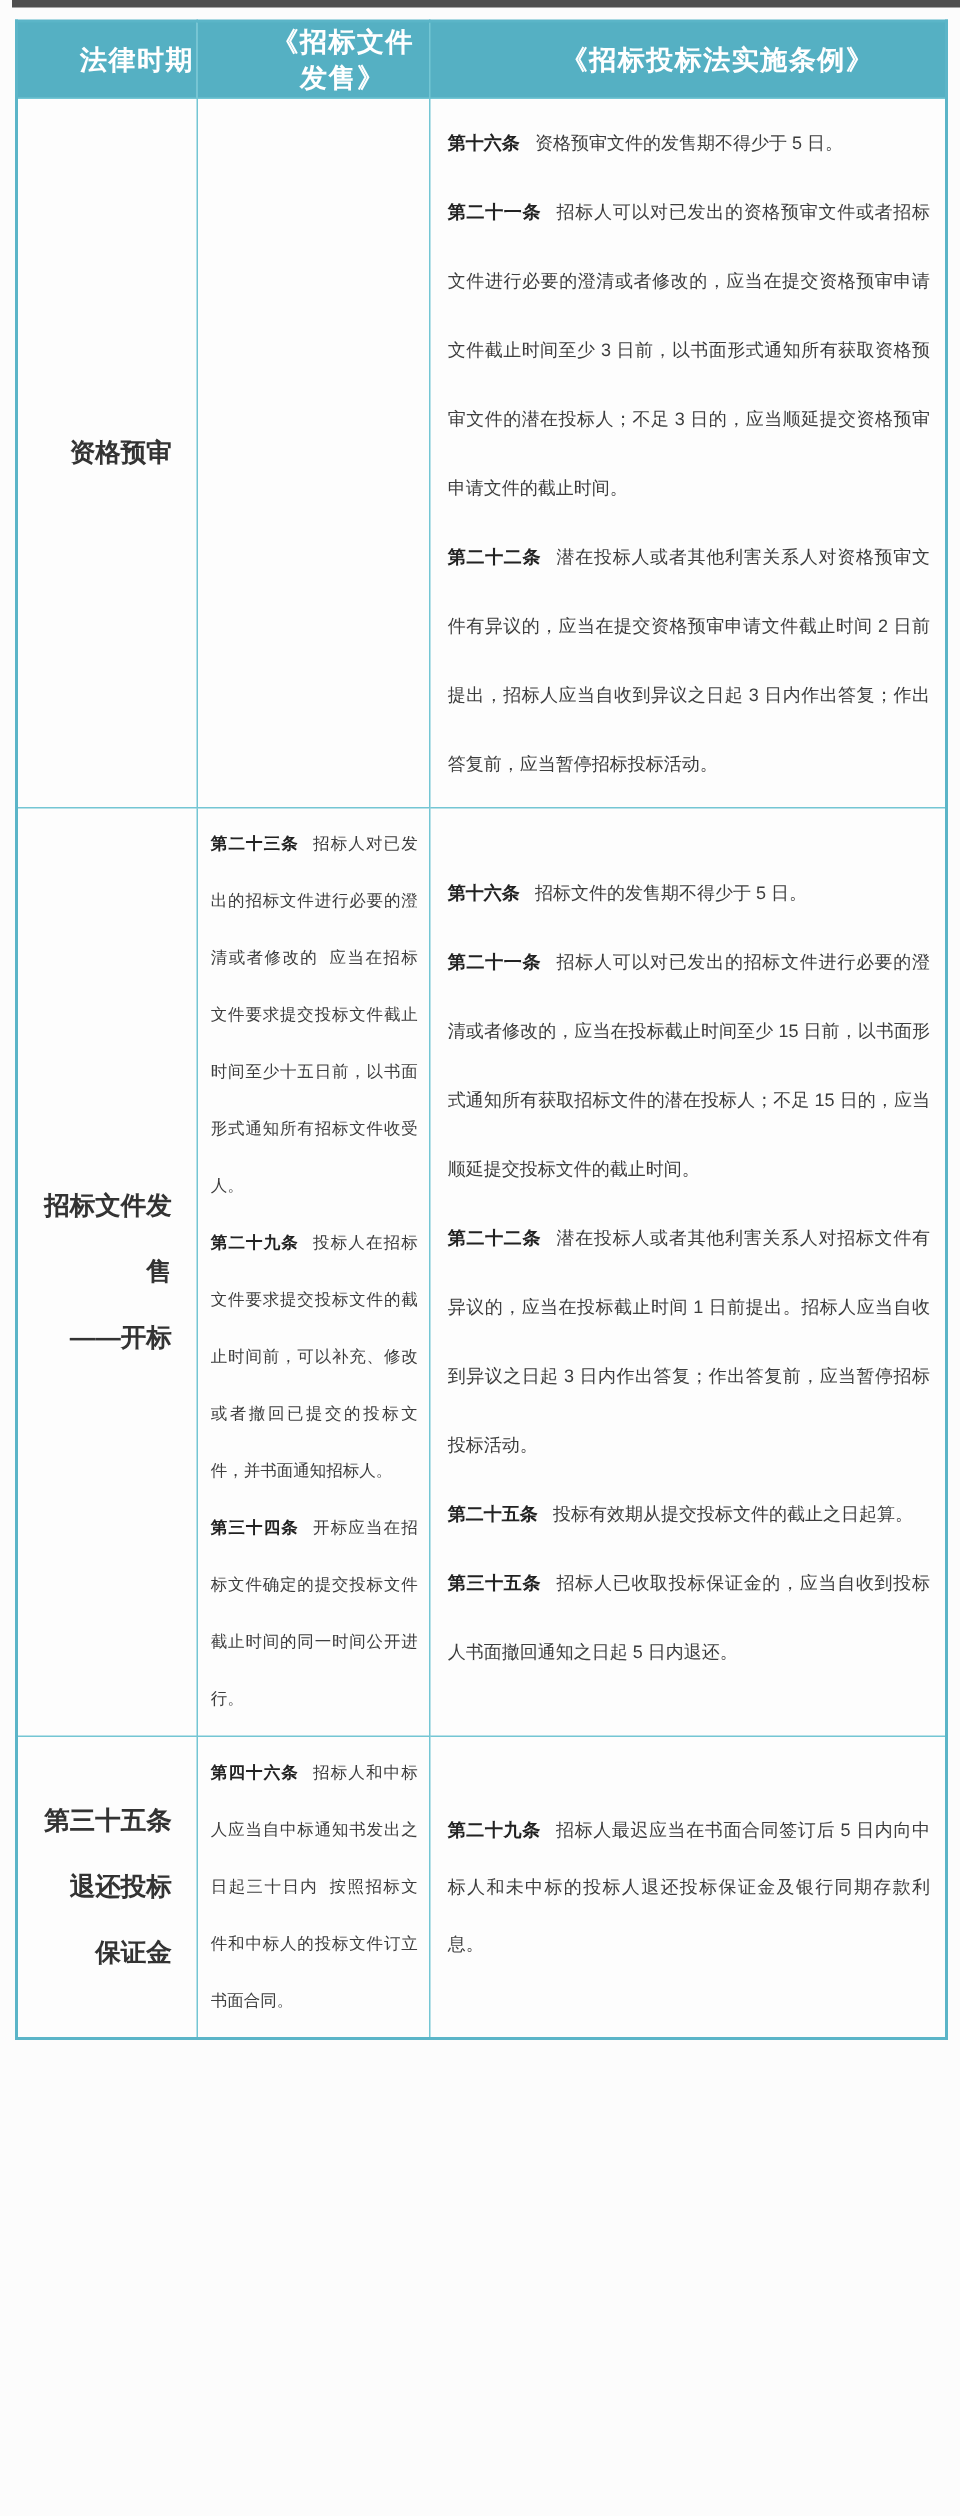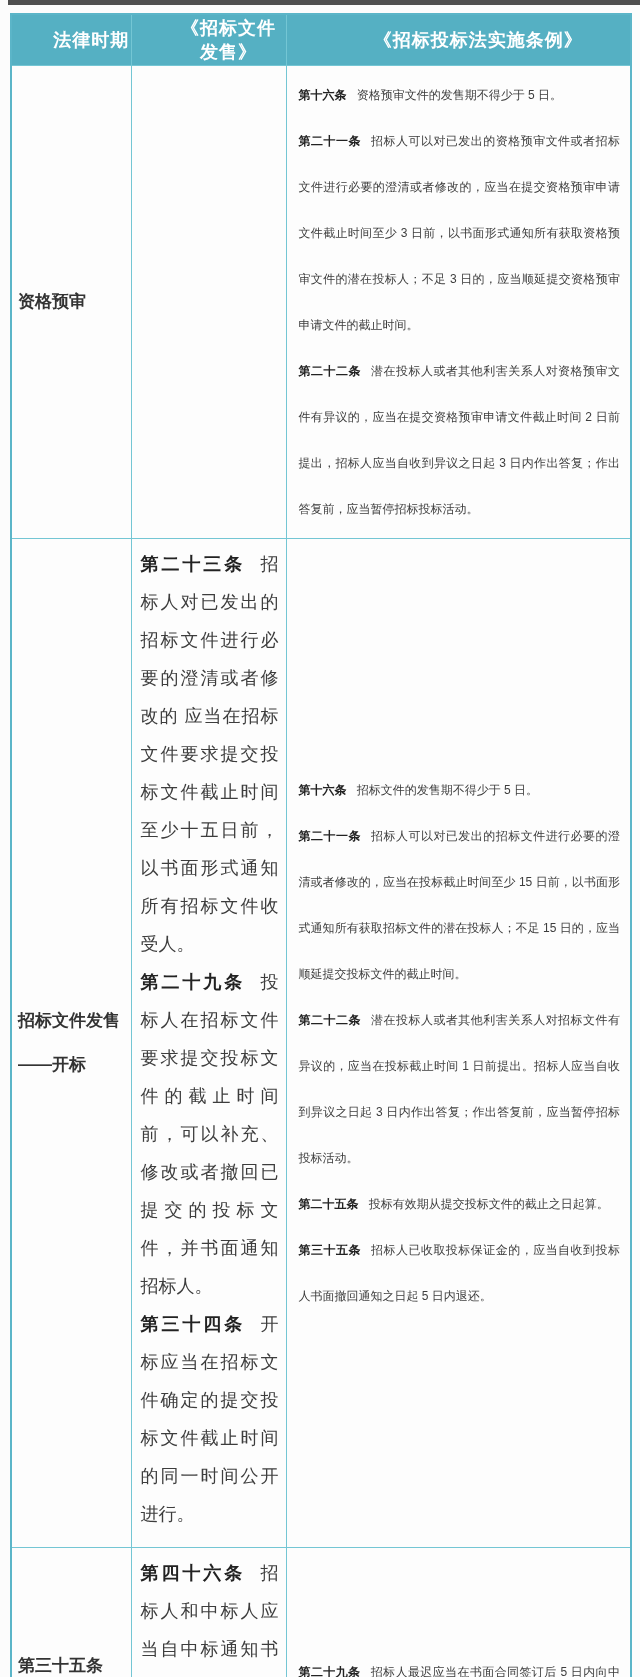--- a/index.html
+++ b/index.html
@@ -36,31 +36,32 @@
     height:36px;
     text-align:center;
     letter-spacing:1px;
   }
   td{
     vertical-align:middle;
     background:#fdfdfd;
     color:#3d3d3d;
   }
   td.period{
-    text-align:left;
+    text-align:right;
     font-weight:bold;
     font-size:17px;
     color:#333333;
     line-height:44px;
-    padding:4px 6px;
+    padding:4px 16px;
   }
   td.lawcol{
-    padding:6px 7px 14px 9px;
-    font-size:18px;
+    padding:6px 7px 4px 9px;
+    font-size:11px;
     text-align:justify;
+    font-family:Liberation Mono, monospace;
   }
   td.regcol{
     padding:6px 10px 6px 12px;
     font-size:12px;
     text-align:justify;
   }
   p.para{margin:0;}
   .lh-lg p.para{line-height:46px;}
   .lh-sm p.para{line-height:38px;}
   .art{

